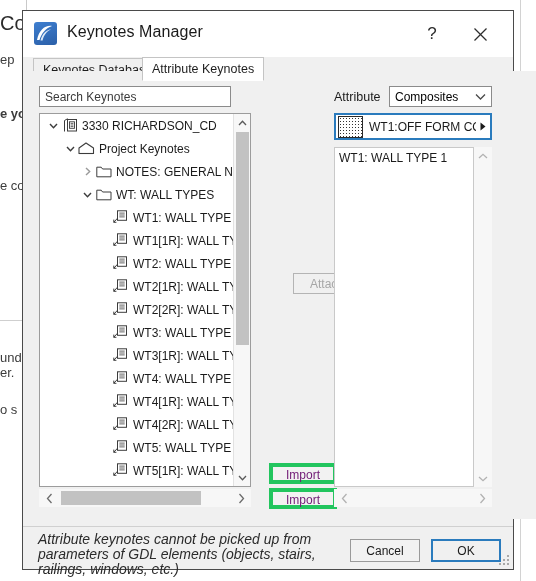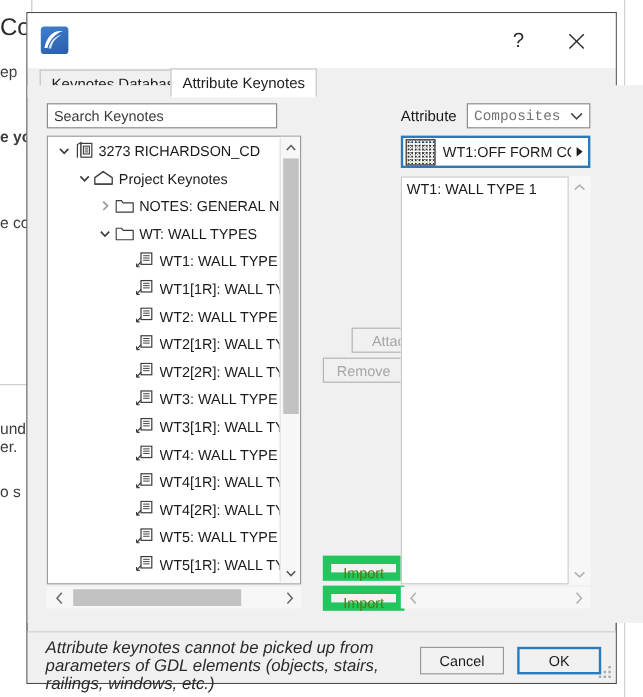--- a/index.html
+++ b/index.html
@@ -273,22 +273,22 @@
     width: 68px; height: 21px;
     box-sizing: border-box;
     font-family: "Liberation Sans", sans-serif;
     font-size: 12px;
     background: #f0f0f0;
     border: 1px solid #b4b4b4;
     color: #a6a6a6;
     cursor: default;
   }
   .mid-btn.enabled {
-    border: 7px solid #22c55e;
-    color: #4d7c0f;
+    border: 4px solid #22c55e;
+    color: #701a75;
     background: #f2f2f2;
   }
   #attach-button { top: 202px; margin-left: 24px; }
   #remove-button { top: 227px; }
   #import-button { top: 392px; }
   #export-button { top: 417px; }
 
   
   #attribute-label {
     position: absolute;
@@ -297,25 +297,24 @@
     color: #1b1b1b;
   }
   #attribute-select {
     position: absolute;
     left: 366px; top: 15px;
     width: 103px; height: 21px;
     box-sizing: border-box;
     border: 1px solid #8b8b8b;
     background: #ffffff;
     font-size: 12px;
-    color: #737373;
+    color: #000000;
     display: flex; align-items: center;
     padding-left: 5px;
     cursor: default;
-    font-family: Liberation Mono, monospace;
   }
   #attribute-select-arrow {
     position: absolute;
     right: 5px; top: 50%;
     transform: translateY(-50%);
     display: flex;
   }
 
   #attr-combo {
     position: absolute;
@@ -466,20 +465,21 @@
 
 <div id="dialog">
 
   <div id="titlebar">
     <div id="app-icon">
       <svg width="23" height="23" viewBox="0 0 23 23">
         <path d="M3 18 C5 8, 11 3, 18 4 C12 6, 7.5 11, 5.5 18 Z" fill="#ffffff"></path>
         <path d="M6.5 18.5 C8 12, 12 8, 17 7.2 C12.5 9.5, 9.5 13.5, 8.6 18.5 Z" fill="#dbe8f7"></path>
       </svg>
     </div>
+    <div id="dialog-title">Keynotes Manager</div>
     <div id="help-button">?</div>
     <div id="close-button">
       <svg width="15" height="15" viewBox="0 0 15 15">
         <line x1="1.5" y1="1.5" x2="13.5" y2="13.5" stroke="#2d2d2d" stroke-width="1.2"></line>
         <line x1="13.5" y1="1.5" x2="1.5" y2="13.5" stroke="#2d2d2d" stroke-width="1.2"></line>
       </svg>
     </div>
   </div>
 
   <div id="tabstrip">
@@ -502,21 +502,21 @@
             <span class="t-icon">
               <svg width="16" height="15" viewBox="0 0 16 15">
                 <path d="M2.5 13.5 L2.5 2.5 L5.5 0.8 L5.5 12" fill="none" stroke="#3c3c3c" stroke-width="1"></path>
                 <rect x="5.5" y="1.5" width="9" height="11.5" fill="#fff" stroke="#3c3c3c" stroke-width="1"></rect>
                 <rect x="7.5" y="3.8" width="5" height="6.5" fill="none" stroke="#3c3c3c" stroke-width="0.9"></rect>
                 <line x1="8.6" y1="5.4" x2="11.4" y2="5.4" stroke="#3c3c3c" stroke-width="0.8"></line>
                 <line x1="8.6" y1="7" x2="11.4" y2="7" stroke="#3c3c3c" stroke-width="0.8"></line>
                 <line x1="8.6" y1="8.6" x2="11.4" y2="8.6" stroke="#3c3c3c" stroke-width="0.8"></line>
               </svg>
             </span>
-            <span class="t-label">3273 RICHARDSON_CD</span>
+            <span class="t-label">3330 RICHARDSON_CD</span>
           </div>
           <div class="tree-item" style="padding-left: 23px;">
             <span class="twisty">
               <svg width="9" height="6" viewBox="0 0 9 6">
                 <polyline points="1,1 4.5,4.7 8,1" fill="none" stroke="#3c3c3c" stroke-width="1.4"></polyline>
               </svg>
             </span>
             <span class="t-icon">
               <svg width="17" height="13" viewBox="0 0 17 13">
                 <path d="M1 11.5 L1 6 L8 1 L15.5 6 L15.5 11.5 Z" fill="none" stroke="#3c3c3c" stroke-width="1.1" stroke-linejoin="round"></path>
@@ -735,21 +735,20 @@
       </div>
       <div id="tree-hthumb"></div>
       <div class="hsb-arrow right">
         <svg width="7" height="11" viewBox="0 0 7 11">
             <polyline points="1.5,1 5.5,5.5 1.5,10" fill="none" stroke="#6b6b6b" stroke-width="1.3"></polyline>
           </svg>
       </div>
     </div>
 
     <button id="attach-button" class="mid-btn" disabled="disabled">Attach</button>
-    <button id="remove-button" class="mid-btn" disabled="disabled">Remove</button>
     <button id="import-button" class="mid-btn enabled">Import</button>
     <button id="export-button" class="mid-btn enabled">Import</button>
 
     <div id="attribute-label">Attribute</div>
     <div id="attribute-select">
       <span>Composites</span>
       <span id="attribute-select-arrow">
         <svg width="11" height="7" viewBox="0 0 11 7">
             <polyline points="1,1 5.5,5.5 10,1" fill="none" stroke="#4a4a4a" stroke-width="1.3"></polyline>
           </svg>

